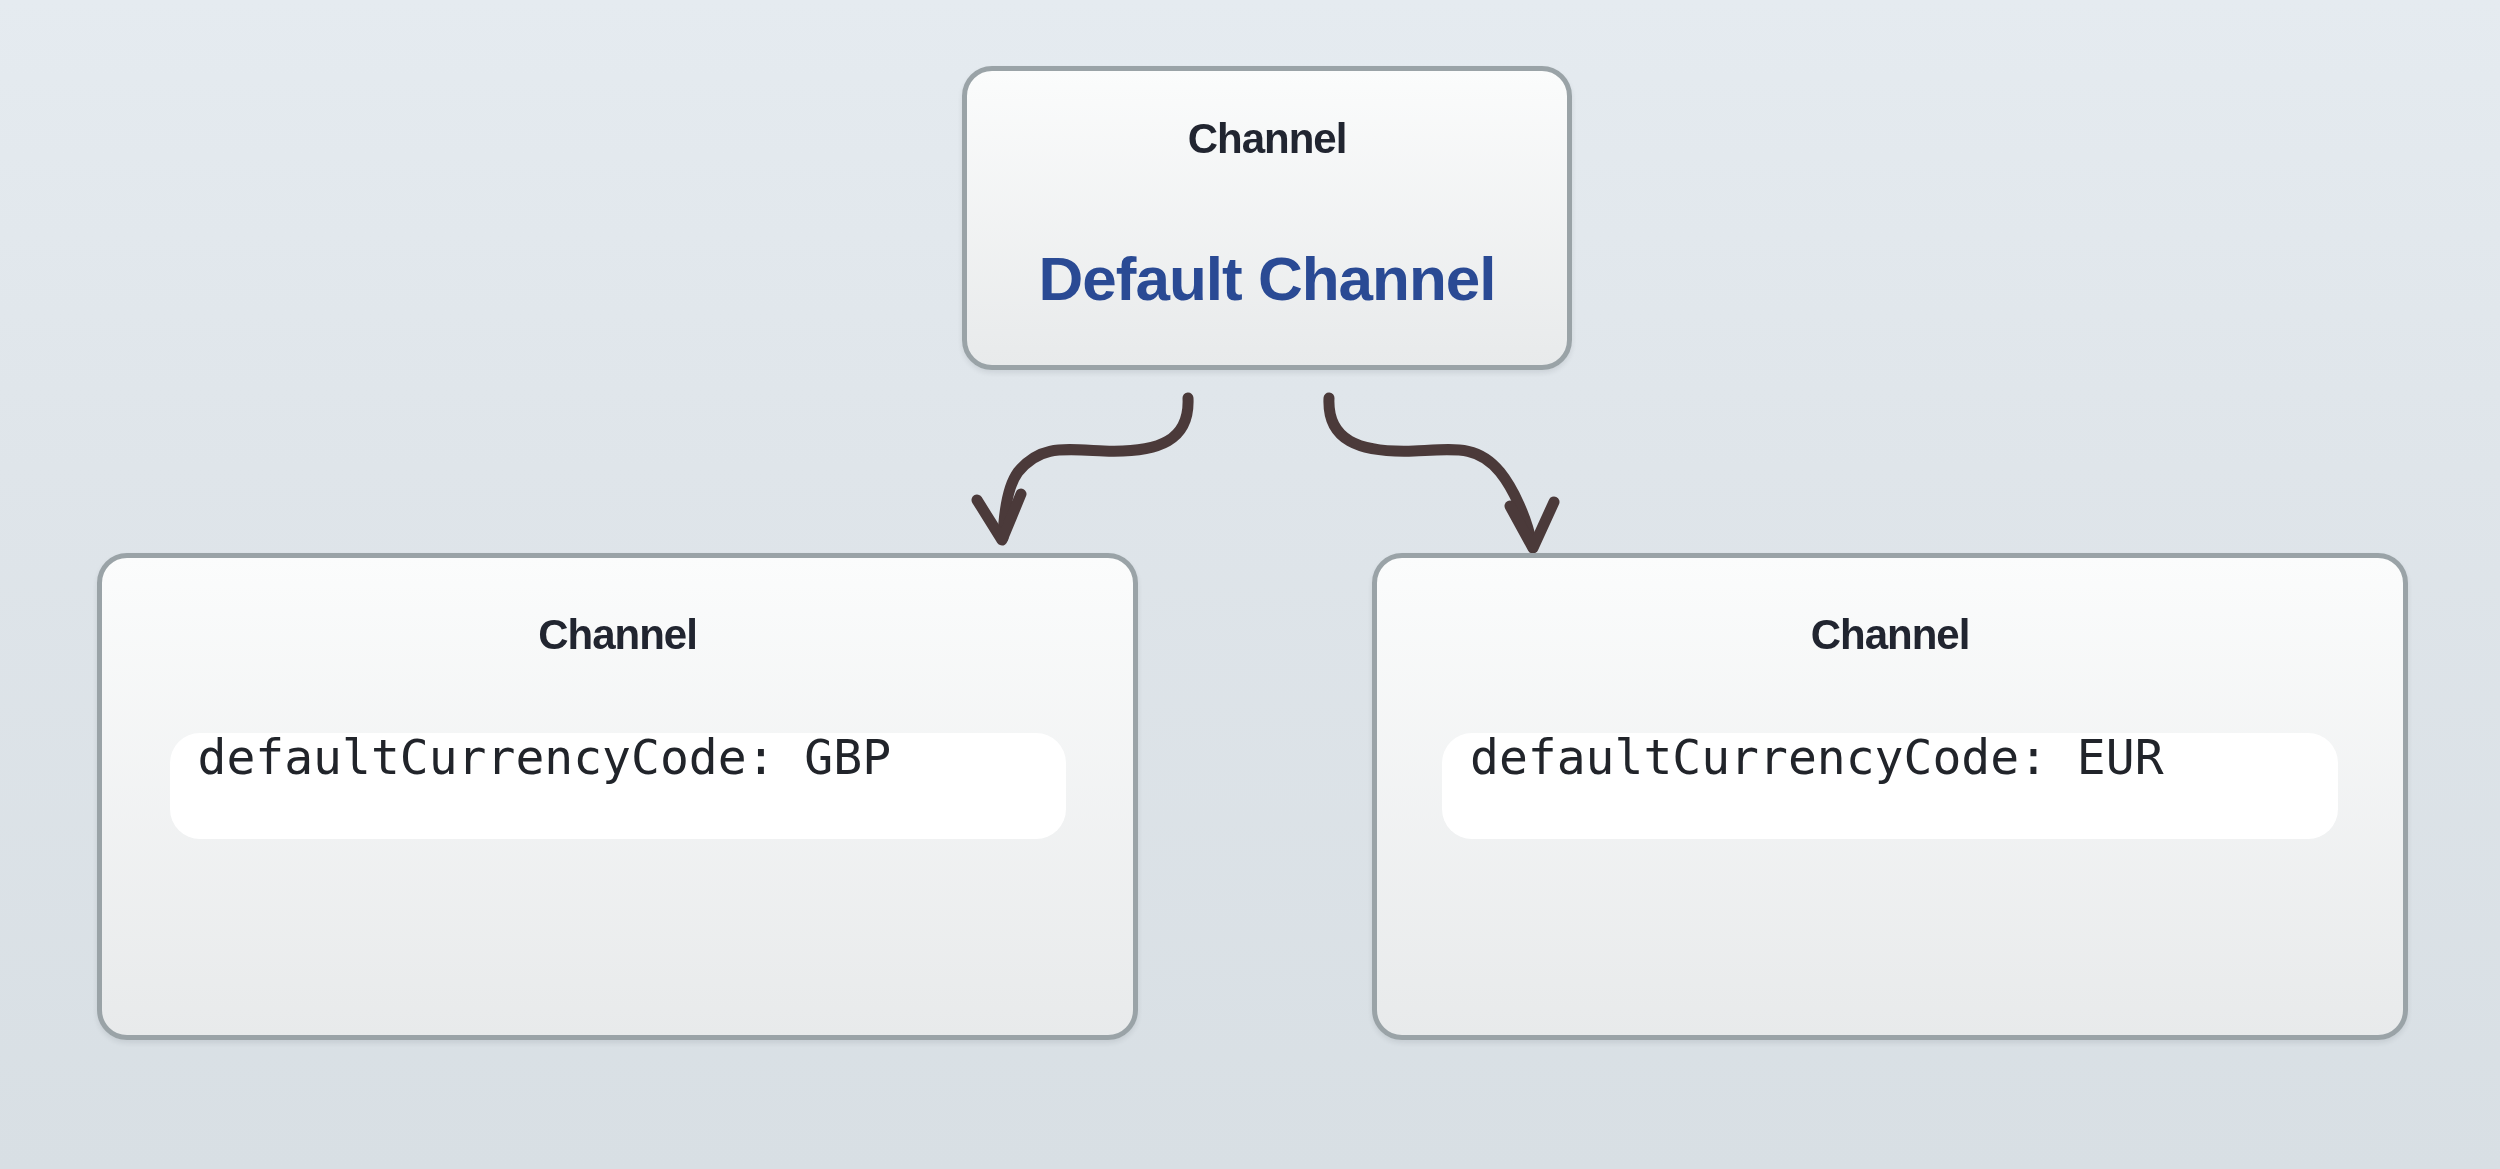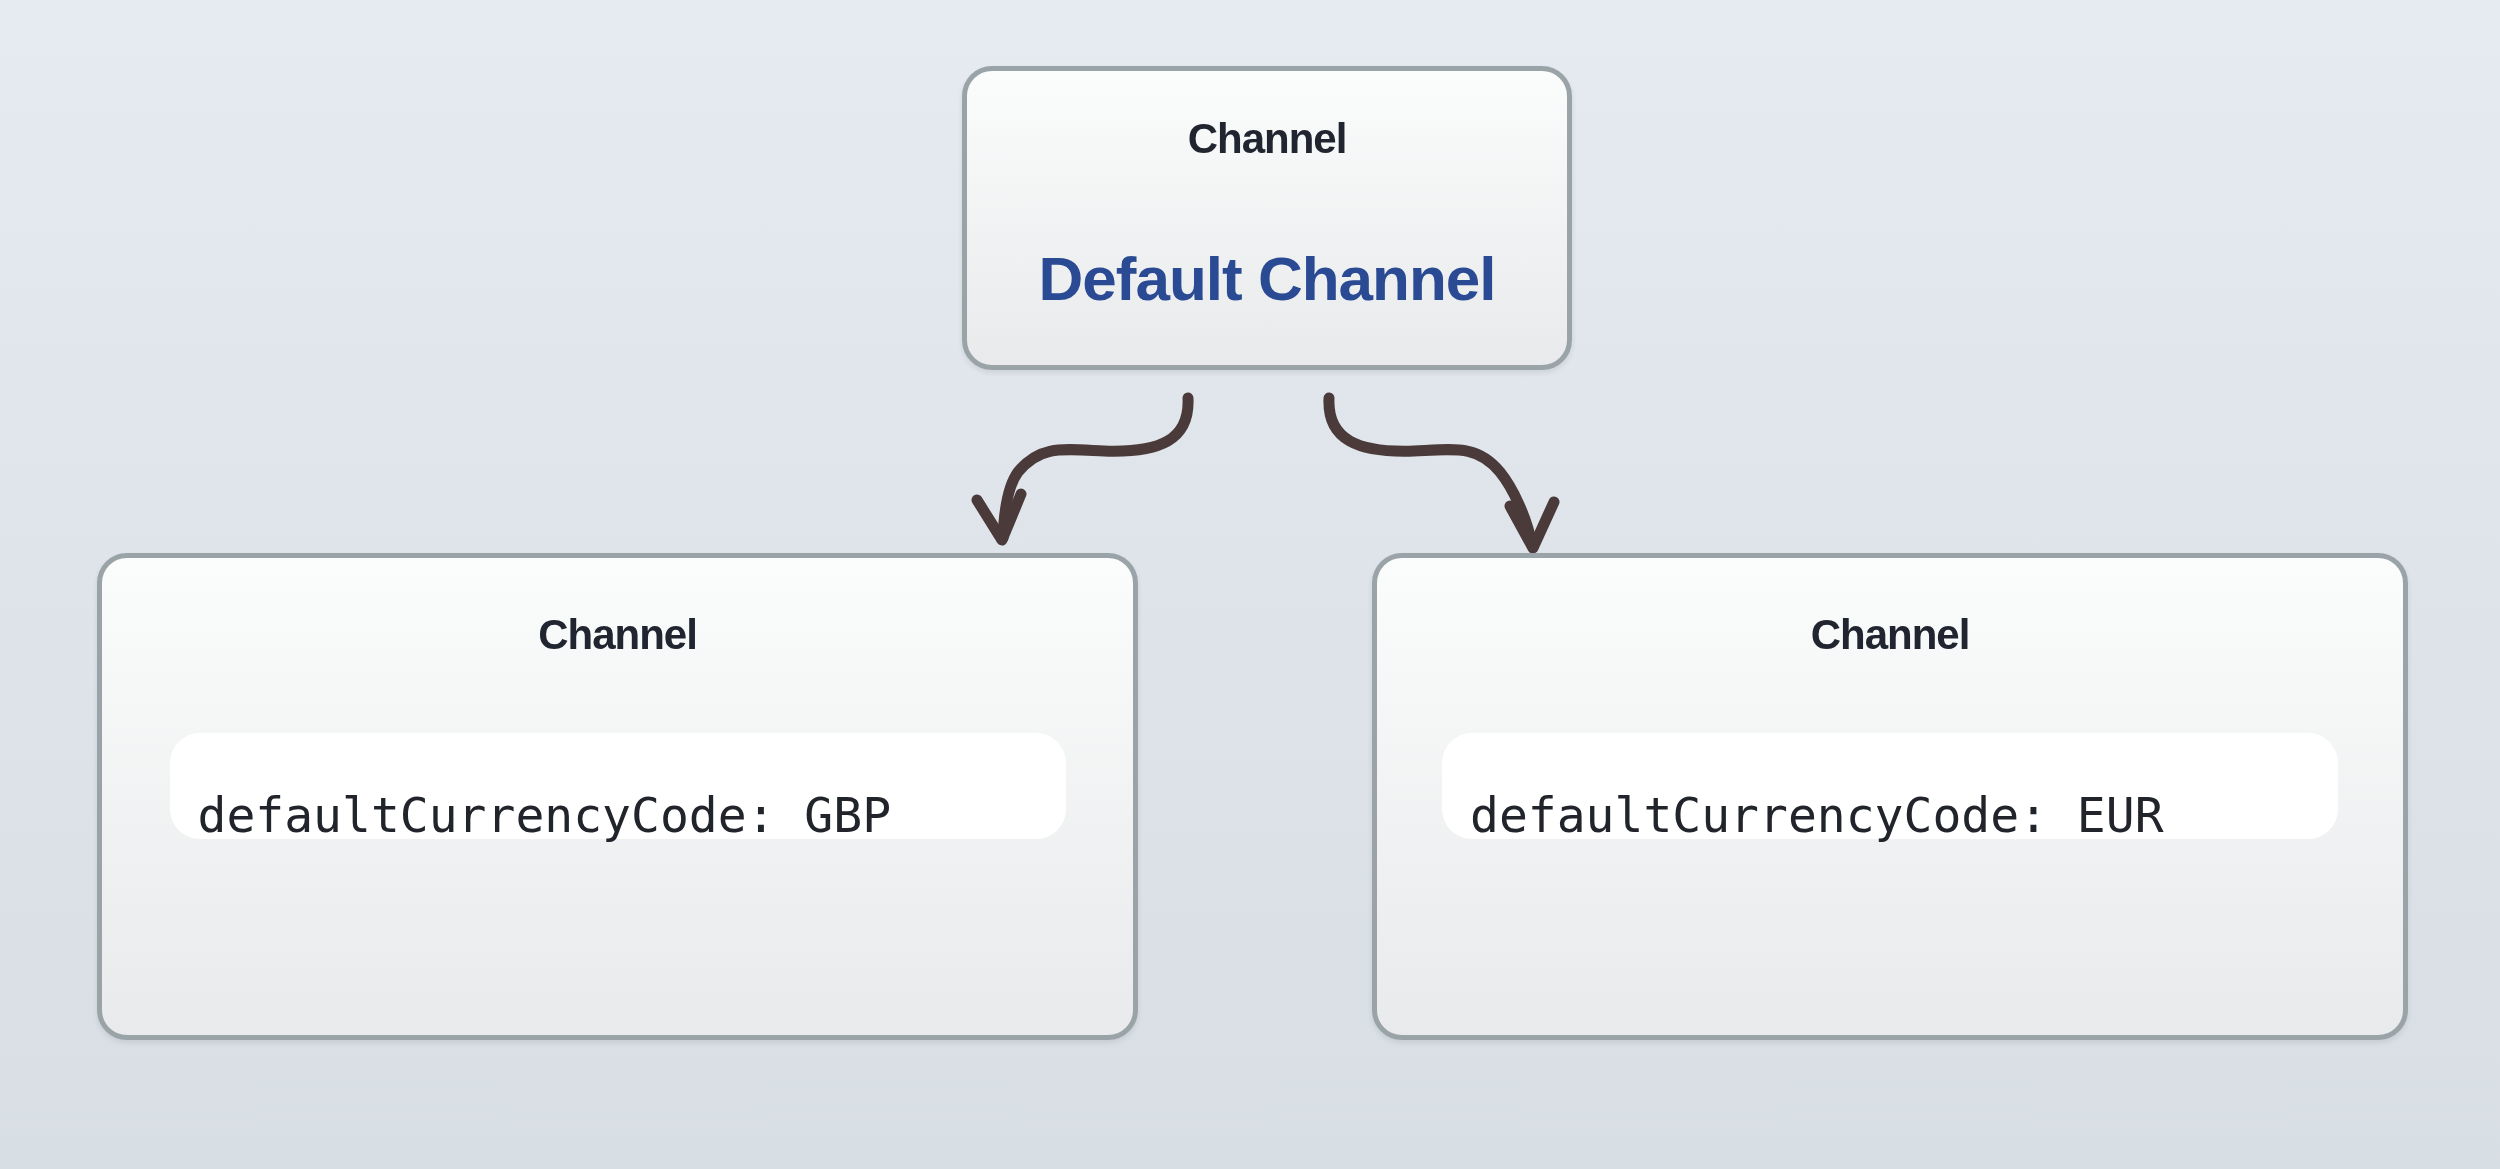--- a/index.html
+++ b/index.html
@@ -75,21 +75,21 @@
   .node-child-left .name-label,
   .node-child-right .name-label { margin-top: 71px; }
   .attribute-pill {
     margin-top: 67px;
     width: 896px;
     height: 106px;
     box-sizing: border-box;
     background: var(--attribute-bg, #ffffff);
     border-radius: 30px;
     display: flex;
-    align-items: flex-end;
+    align-items: flex-start;
     padding-left: 28px;
   }
   .attribute-text {
     font-family: "DejaVu Sans Mono", monospace;
     font-size: 48px;
     line-height: 48px;
     font-weight: 500;
     color: var(--attribute-text-color, #21242a);
     white-space: pre;
   }

